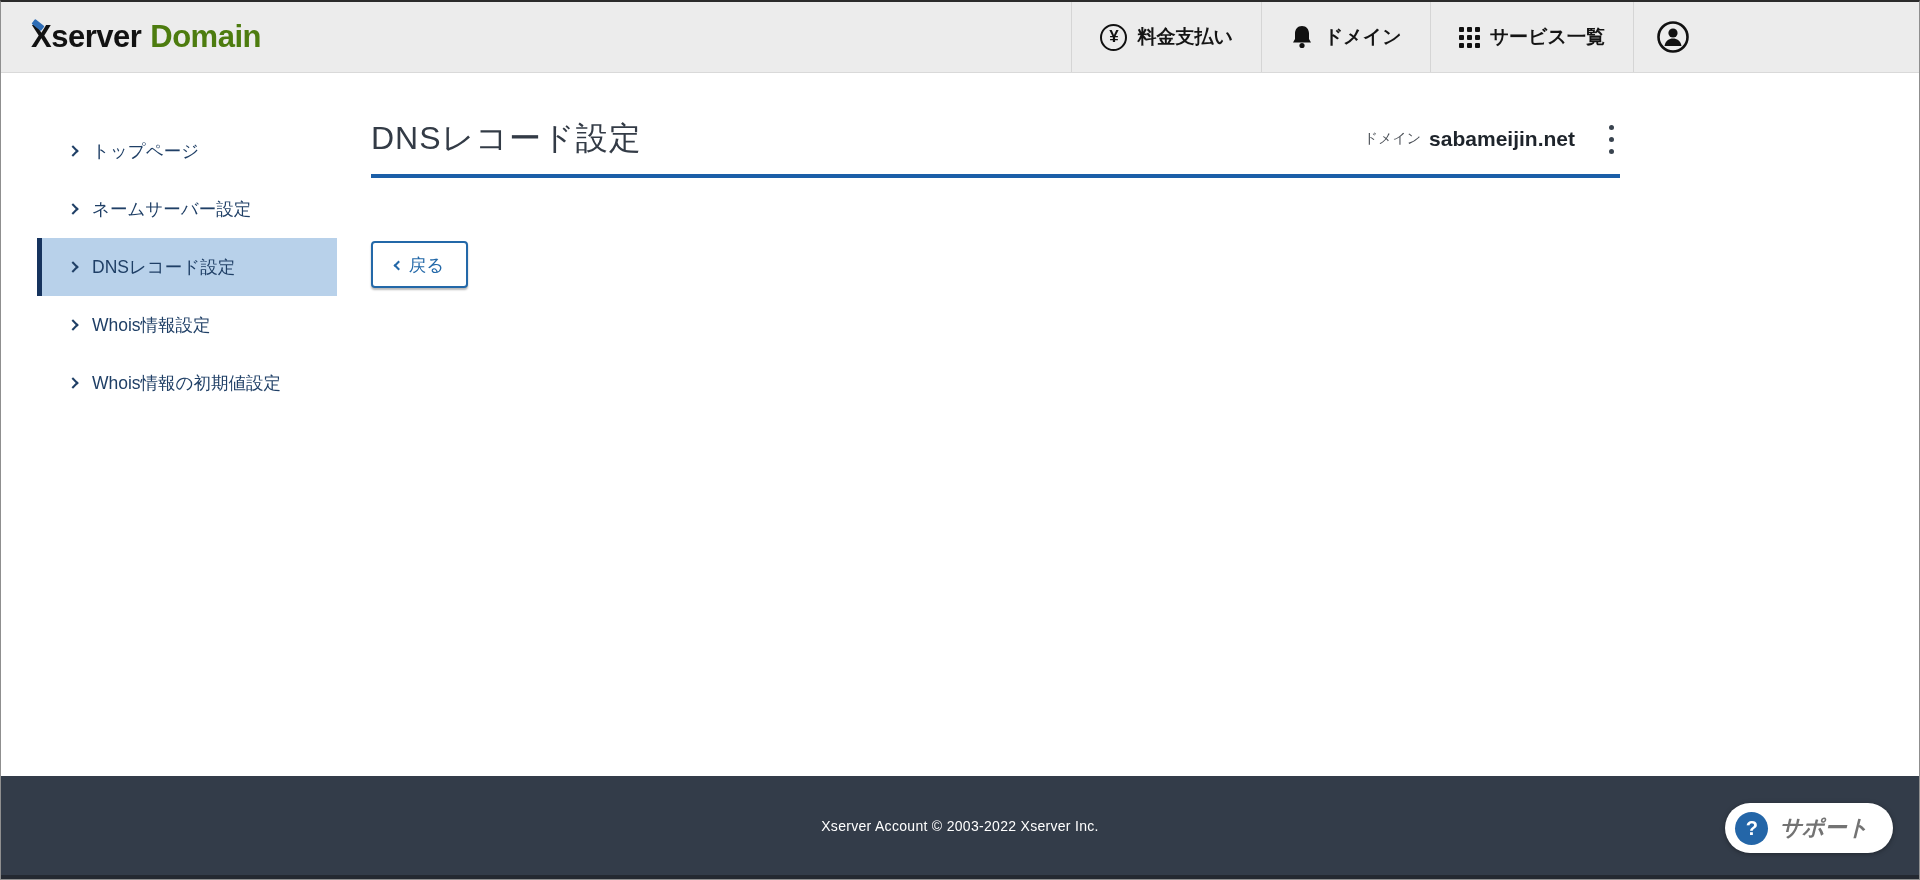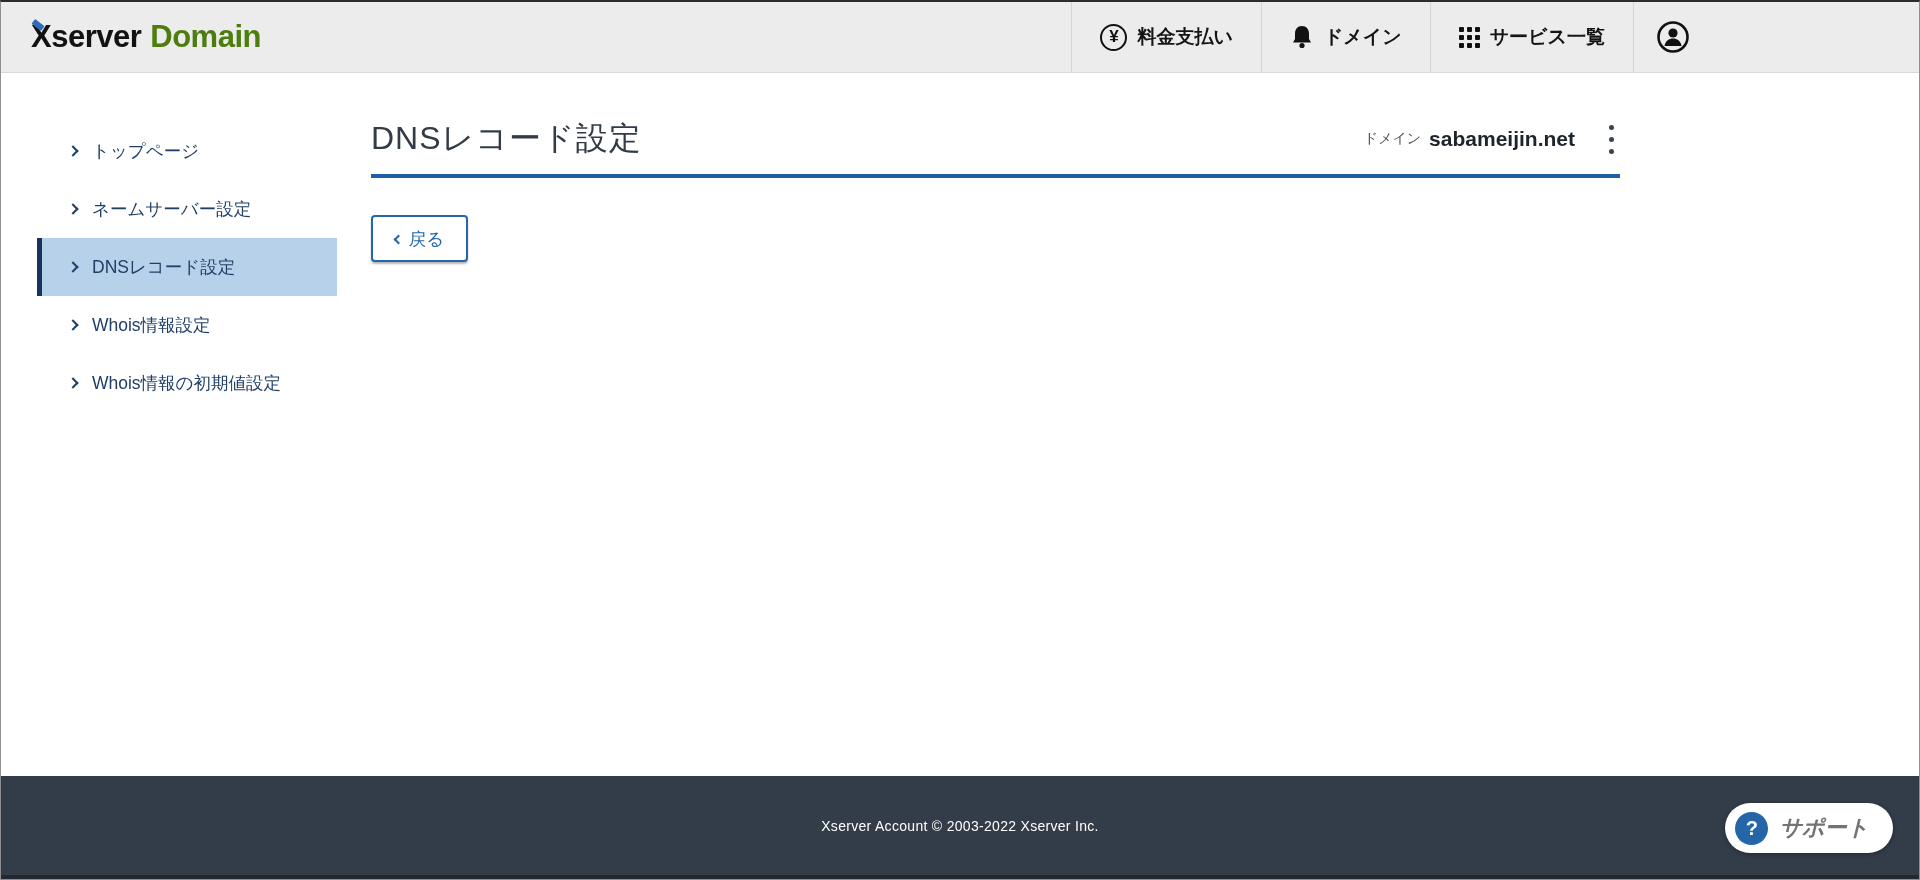--- a/index.html
+++ b/index.html
@@ -73,21 +73,21 @@
 
   .btn-zone { margin-top:27px; display:flex; justify-content:center; width:1249px; }
   .annotation { border:3px solid #ff0000; padding:4px; display:inline-block; }
   .add-btn {
     width:378px; height:57px; background:#2063a5; color:#fff;
     font-size:19px; font-weight:bold; border:none; border-radius:4px;
     cursor:pointer; font-family:inherit; letter-spacing:1px;
   }
 
   .back-btn {
-    margin-top:37px; width:97px; height:47px; background:#fff;
+    margin-top:63px; width:97px; height:47px; background:#fff;
     border:2px solid #2368a8; border-radius:4px; color:#2368a8;
     font-size:17.5px; display:flex; align-items:center; justify-content:center;
     gap:7px; cursor:pointer; font-family:inherit;
     box-shadow:0 2px 2px rgba(0,0,0,0.28);
   }
   .chev-left {
     width:7px; height:7px; flex:none;
     border-top:2.5px solid #2368a8; border-right:2.5px solid #2368a8;
     transform:rotate(-135deg); margin-top:1px;
   }

